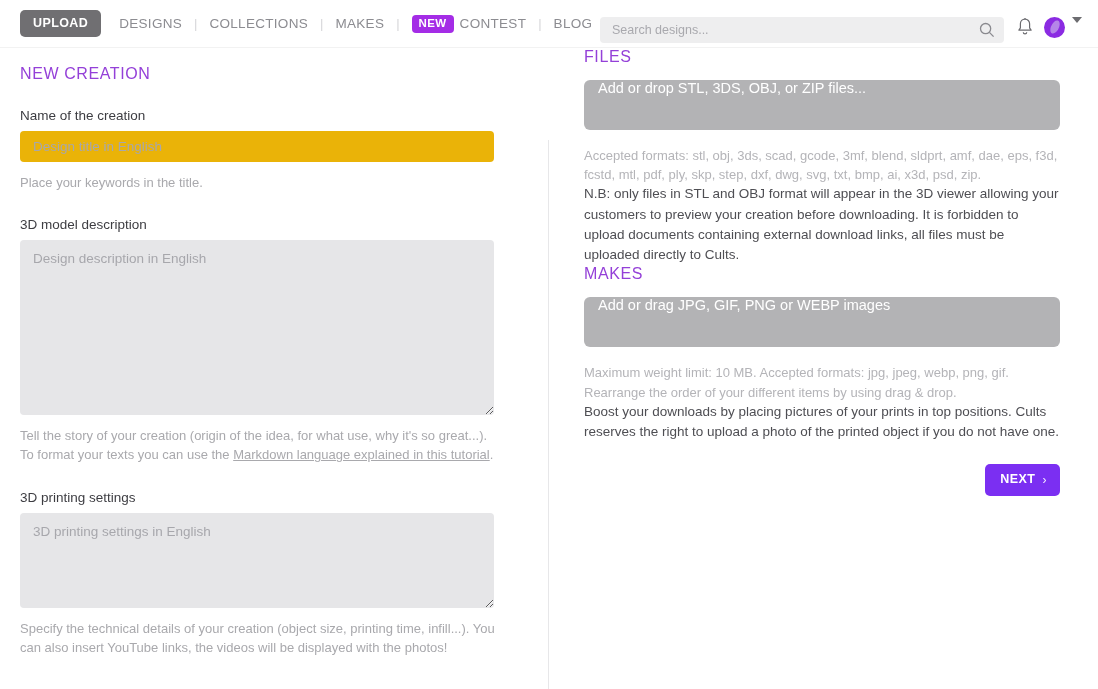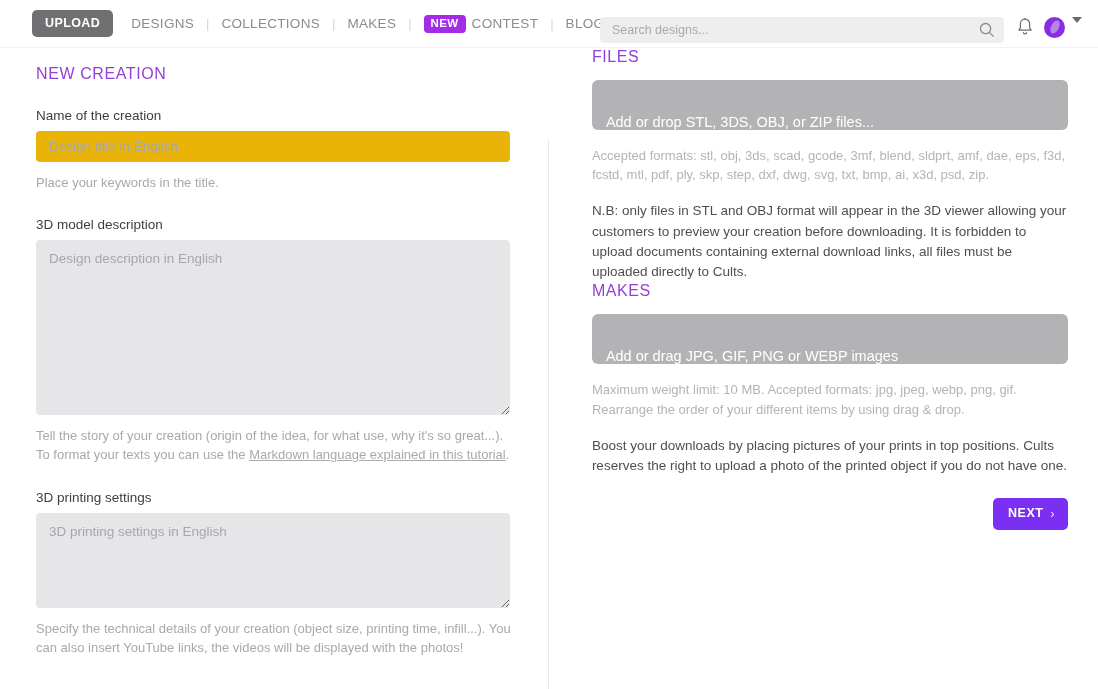--- a/index.html
+++ b/index.html
@@ -21,21 +21,21 @@
     width: 1098px;
     background: #ffffff;
     display: flex;
     align-items: center;
     border-bottom: 1px solid #f2f2f2;
   }
 
   .nav-left {
     display: flex;
     align-items: center;
-    padding-left: 32px;
+    padding-left: 20px;
     height: 48px;
   }
 
   .upload-btn {
     background: #706f72;
     color: #ffffff;
     font-size: 12.5px;
     font-weight: bold;
     letter-spacing: 0.4px;
     padding: 7px 13px 8px 13px;
@@ -158,21 +158,20 @@
     position: relative;
     width: 1098px;
     height: 641px;
     display: flex;
   }
 
   .col-left {
     width: 548px;
     padding: 0 20px 0 20px;
     position: relative;
-    margin-left: 16px;
   }
 
   .divider {
     position: absolute;
     left: 548px;
     top: 92px;
     width: 1px;
     height: 549px;
     background: #e7e7e9;
   }
@@ -259,40 +258,40 @@
   .files-title { padding-top: 24px; }
   .photos-title { margin-top: 24px; }
 
   .dropzone {
     margin-top: 14px;
     width: 476px;
     height: 50px;
     background: #b3b3b5;
     border-radius: 6px;
     display: flex;
-    align-items: flex-end;
+    align-items: flex-start;
     padding-left: 14px;
     color: #ffffff;
     font-size: 14.5px;
     cursor: pointer;
   }
 
   .note-muted {
     font-size: 13px;
     line-height: 1.48;
     color: #b4b4b8;
     margin-top: 16px;
     width: 476px;
   }
 
   .note-dark {
     font-size: 13.5px;
     line-height: 1.5;
     color: #4e4e53;
-    margin-top: 17px;
+    margin-top: 0;
     width: 476px;
   }
 
   .next-row {
     width: 476px;
     display: flex;
     justify-content: flex-end;
     margin-top: 22px;
   }
 

